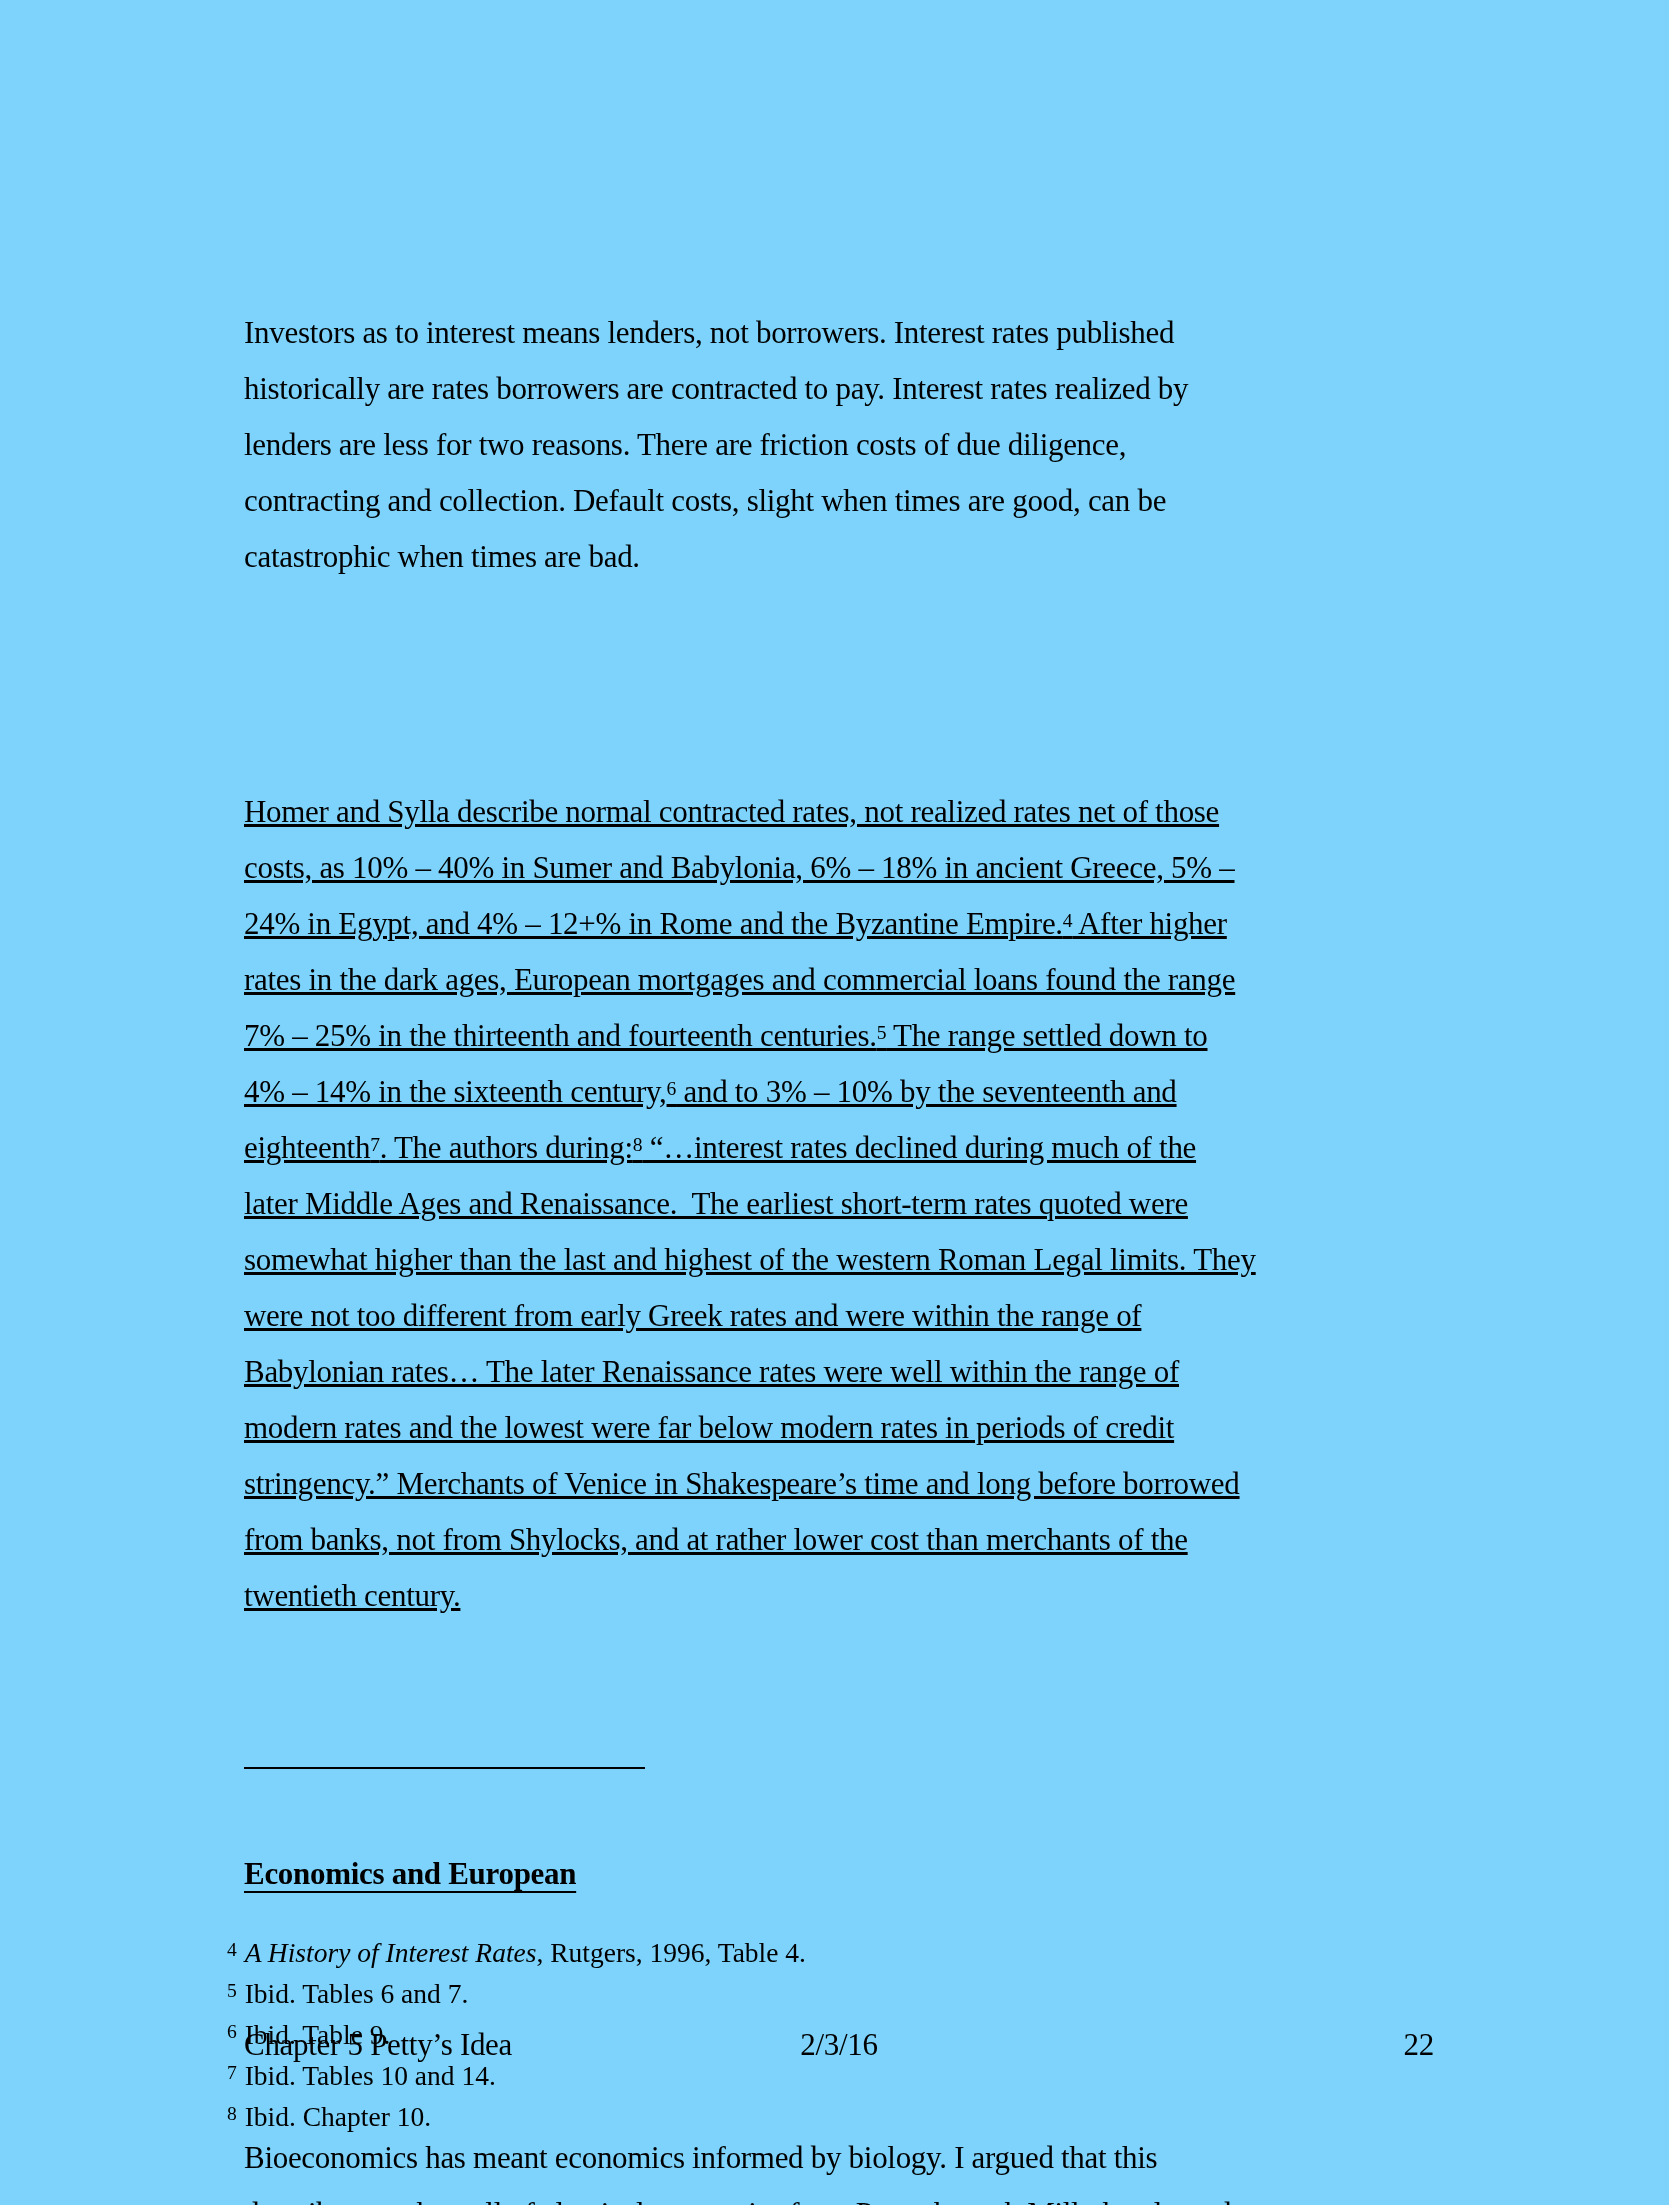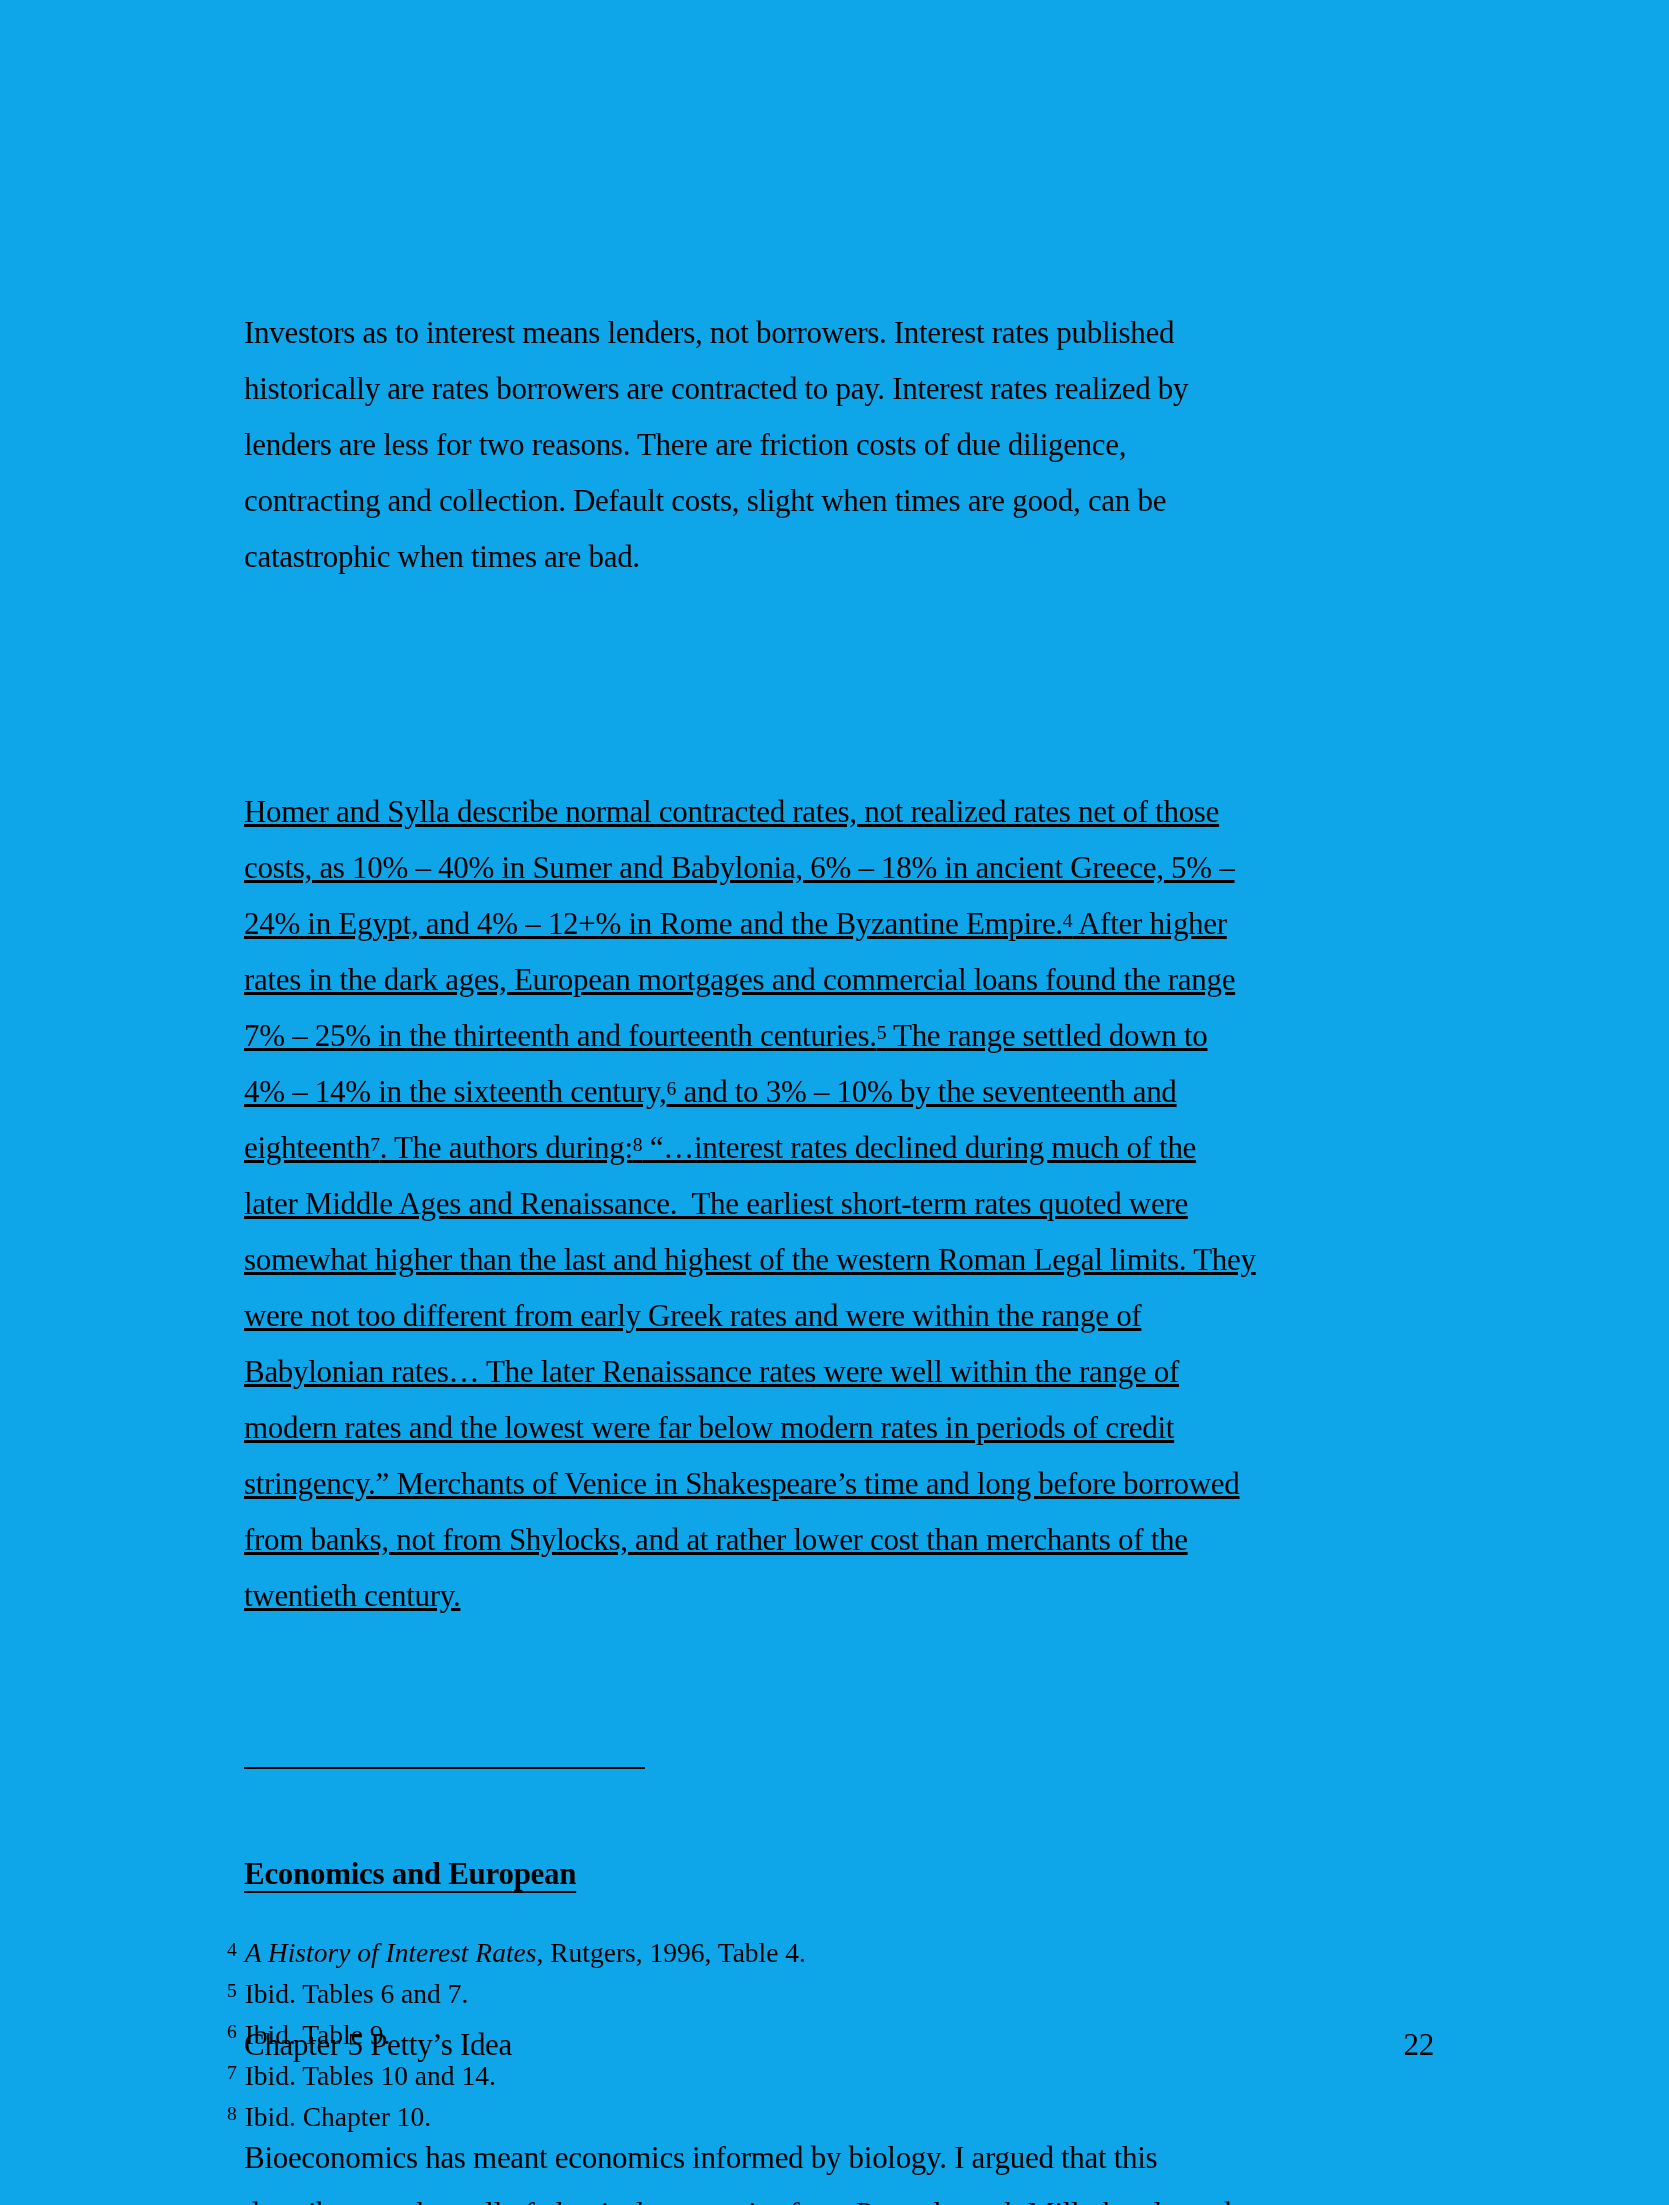--- a/index.html
+++ b/index.html
@@ -4,21 +4,21 @@
 <style>
   html, body {
     margin: 0;
     padding: 0;
     background: #9a9a9a;
   }
   .page {
     position: relative;
     width: 1669px;
     height: 2205px;
-    background: #0ea5e9;
+    background: #7dd3fc;
     overflow: hidden;
     font-family: "Liberation Serif", serif;
     color: #000000;
   }
   .body-text {
     position: absolute;
     left: 244px;
     top: 193px;
     width: 1218px;
     font-size: 31px;
@@ -133,18 +133,19 @@
   </div>
 
   <div class="footnote-separator"></div>
 
   <div class="footnotes">
     
   <div class="footnote-line"><sup>4</sup><span class="fn-italic">A History of Interest Rates</span><span>, Rutgers, 1996, Table 4.</span></div><div class="footnote-line"><sup>5</sup><span class="fn-italic"></span><span>Ibid. Tables 6 and 7.</span></div><div class="footnote-line"><sup>6</sup><span class="fn-italic"></span><span>Ibid. Table 9.</span></div><div class="footnote-line"><sup>7</sup><span class="fn-italic"></span><span>Ibid. Tables 10 and 14.</span></div><div class="footnote-line"><sup>8</sup><span class="fn-italic"></span><span>Ibid. Chapter 10.</span></div></div>
 
   <div class="footer">
     <span class="footer-left">Chapter 5 Petty’s Idea</span>
+    <span class="footer-center">2/3/16</span>
     <span class="footer-right">22</span>
   </div>
 
 
 </div>
 
 
 </body></html>

